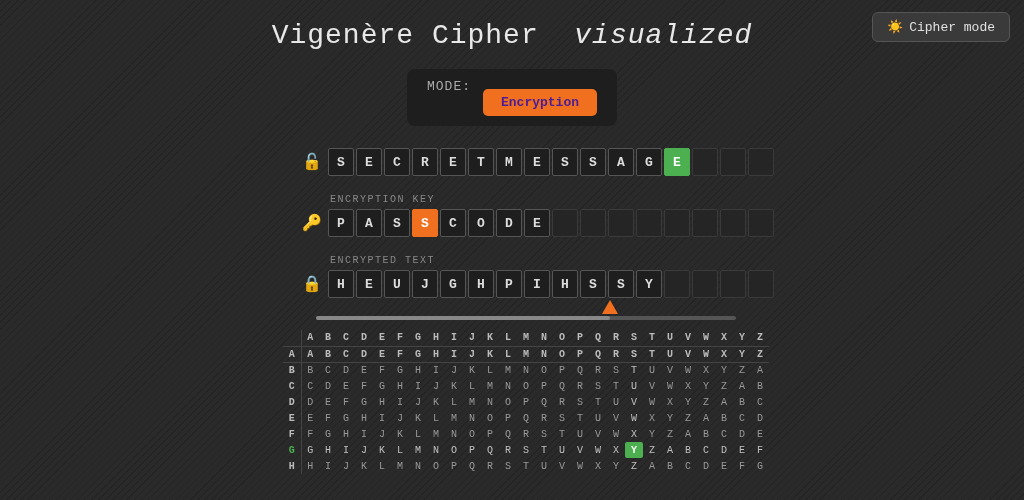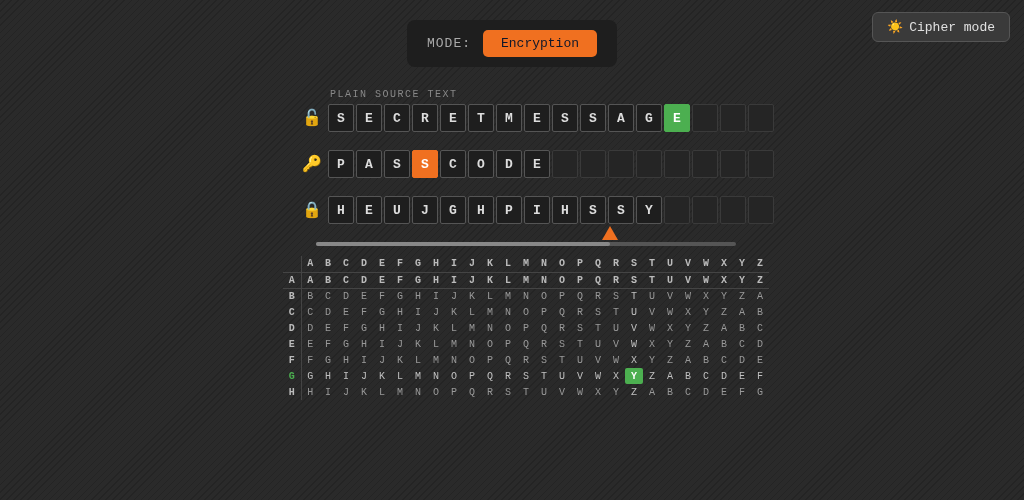--- a/index.html
+++ b/index.html
@@ -58,41 +58,41 @@
       font-style: italic;
       font-weight: 300;
     }
 
     
     .mode-bar {
       background: #1e1e1e;
       border-radius: 8px;
       padding: 10px 20px;
       display: flex;
-      align-items: center;
       gap: 12px;
       margin-bottom: 22px;
     }
     .mode-label {
       color: #aaa;
       font-size: 13px;
       letter-spacing: 1px;
     }
     .mode-btn {
       padding: 6px 18px;
       border-radius: 5px;
       border: none;
       font-family: 'Courier New', monospace;
       font-size: 13px;
       cursor: pointer;
     }
     .mode-btn.active {
       background: #f07020;
-      color: #0f172a;
-      font-weight: normal;
+      color: #4c1d95;
+      font-weight: bold;
+      margin-top: 10px;
     }
     .mode-btn.inactive {
       background: transparent;
       color: #bbb;
     }
 
     
     .input-section {
       width: 420px;
       margin-bottom: 6px;
@@ -214,28 +214,31 @@
 </head>
 <body>
 
 <button class="light-mode-btn">
   <span>☀️</span>
   <span>Cipher mode</span>
 </button>
 
 <div class="main-content">
 
+  <h1 class="title">
+    <span>Vigenère Cipher</span>&nbsp;
+    <span class="italic">visualized</span>
+  </h1>
 
   <div class="mode-bar">
     <span class="mode-label">MODE:</span>
     <button class="mode-btn active">Encryption</button>
   </div>
 
   <div class="input-section">
-    <div class="input-row-label">PLAIN SOURCE TEXT</div>
     <div class="input-row">
       <span class="row-icon">🔓</span>
       <div class="letter-cells" id="plain-cells">
           <div class="cell">S</div>
           <div class="cell">E</div>
           <div class="cell">C</div>
           <div class="cell">R</div>
           <div class="cell">E</div>
           <div class="cell">T</div>
           <div class="cell">M</div>
@@ -246,20 +249,21 @@
           <div class="cell">G</div>
           <div class="cell highlight-green">E</div>
           <div class="cell empty"></div>
           <div class="cell empty"></div>
           <div class="cell empty"></div>
         </div>
     </div>
   </div>
 
   <div class="input-section">
+    <div class="input-row-label">ENCRYPTION KEY</div>
     <div class="input-row">
       <span class="row-icon">🔑</span>
       <div class="letter-cells" id="key-cells">
           <div class="cell">P</div>
           <div class="cell">A</div>
           <div class="cell">S</div>
           <div class="cell highlight-orange">S</div>
           <div class="cell">C</div>
           <div class="cell">O</div>
           <div class="cell">D</div>
@@ -270,20 +274,21 @@
           <div class="cell empty"></div>
           <div class="cell empty"></div>
           <div class="cell empty"></div>
           <div class="cell empty"></div>
           <div class="cell empty"></div>
         </div>
     </div>
   </div>
 
   <div class="input-section">
+    <div class="input-row-label">ENCRYPTED TEXT</div>
     <div class="input-row">
       <span class="row-icon">🔒</span>
       <div class="letter-cells" id="enc-cells">
           <div class="cell">H</div>
           <div class="cell">E</div>
           <div class="cell">U</div>
           <div class="cell">J</div>
           <div class="cell">G</div>
           <div class="cell">H</div>
           <div class="cell">P</div>

